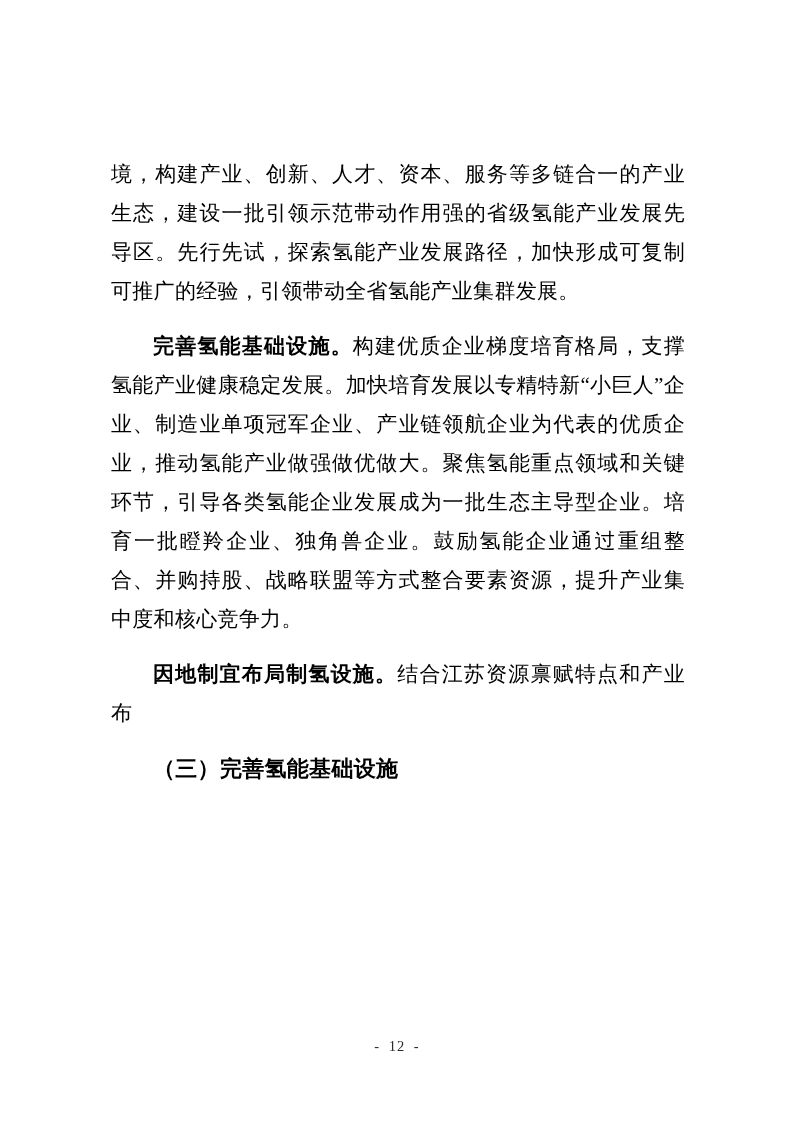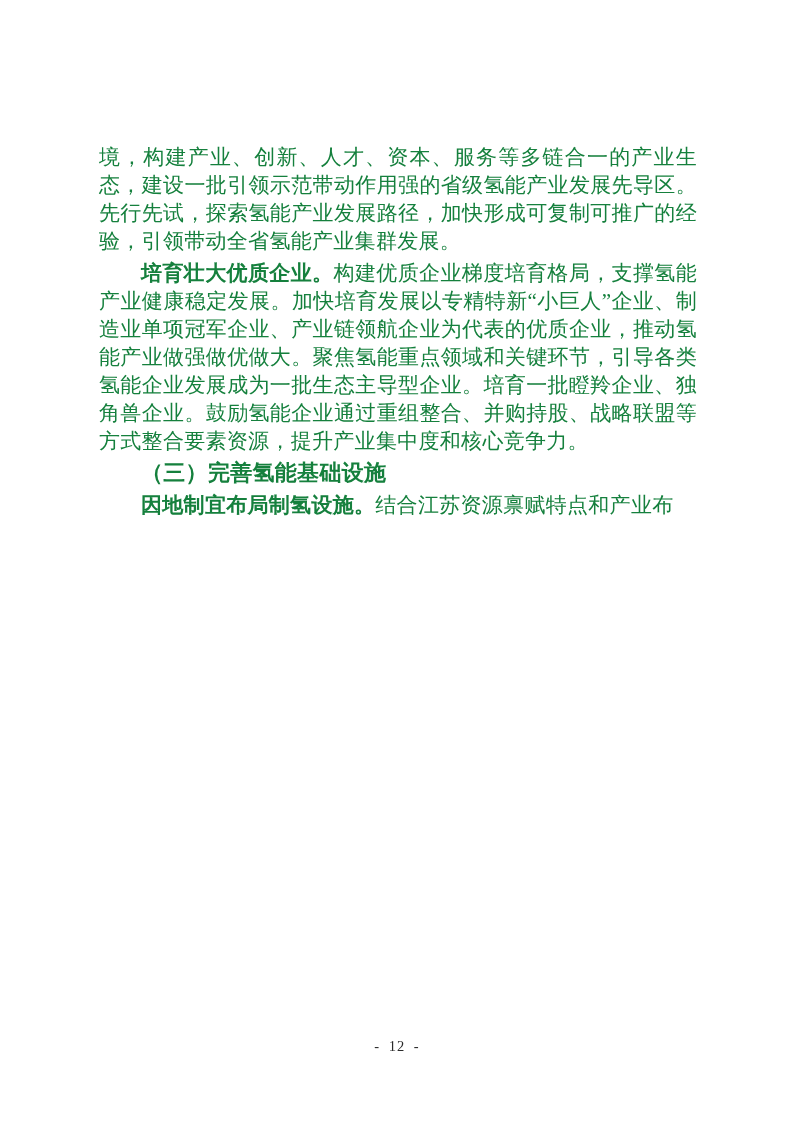--- a/index.html
+++ b/index.html
@@ -17,28 +17,28 @@
     font-family: "Liberation Serif", "DejaVu Serif", serif;
     color: #161616;
   }
   .content {
     position: absolute;
     left: 95px;
     top: 139px;
     width: 606px;
   }
   .para {
-    margin: 4px;
+    margin: 16px;
     padding: 0;
     font-size: 21px;
-    line-height: 28px;
+    line-height: 39px;
     text-align: justify;
     text-justify: inter-ideograph;
     letter-spacing: 0.3px;
-    color: #15803d;
+    color: #000000;
   }
   .para.indent {
     text-indent: 42px;
   }
   .para .lead {
     font-weight: 700;
   }
   .para.heading {
     font-family: "Liberation Sans", "DejaVu Sans", sans-serif;
     font-weight: 700;
@@ -60,20 +60,20 @@
     letter-spacing: 1px;
     word-spacing: 4px;
   }
 </style>
 </head>
 <body>
 
 <div class="page">
   <div class="content">
       <p class="para">境，构建产业、创新、人才、资本、服务等多链合一的产业生态，建设一批引领示范带动作用强的省级氢能产业发展先导区。先行先试，探索氢能产业发展路径，加快形成可复制可推广的经验，引领带动全省氢能产业集群发展。</p>
-      <p class="para indent"><span class="lead">培育壮大优质企业。</span>构建优质企业梯度培育格局，支撑氢能产业健康稳定发展。加快培育发展以专精特新“小巨人”企业、制造业单项冠军企业、产业链领航企业为代表的优质企业，推动氢能产业做强做优做大。聚焦氢能重点领域和关键环节，引导各类氢能企业发展成为一批生态主导型企业。培育一批瞪羚企业、独角兽企业。鼓励氢能企业通过重组整合、并购持股、战略联盟等方式整合要素资源，提升产业集中度和核心竞争力。</p>
+      <p class="para indent"><span class="lead">完善氢能基础设施。</span>构建优质企业梯度培育格局，支撑氢能产业健康稳定发展。加快培育发展以专精特新“小巨人”企业、制造业单项冠军企业、产业链领航企业为代表的优质企业，推动氢能产业做强做优做大。聚焦氢能重点领域和关键环节，引导各类氢能企业发展成为一批生态主导型企业。培育一批瞪羚企业、独角兽企业。鼓励氢能企业通过重组整合、并购持股、战略联盟等方式整合要素资源，提升产业集中度和核心竞争力。</p>
+      <p class="para indent"><span class="lead">因地制宜布局制氢设施。</span>结合江苏资源禀赋特点和产业布</p>
       <p class="para indent heading">（三）完善氢能基础设施</p>
-      <p class="para indent"><span class="lead">因地制宜布局制氢设施。</span>结合江苏资源禀赋特点和产业布</p>
     </div>
   <div class="footer">
     <span class="pagenum">- 12 -</span>
   </div>
 </div>
 
 </body></html>

